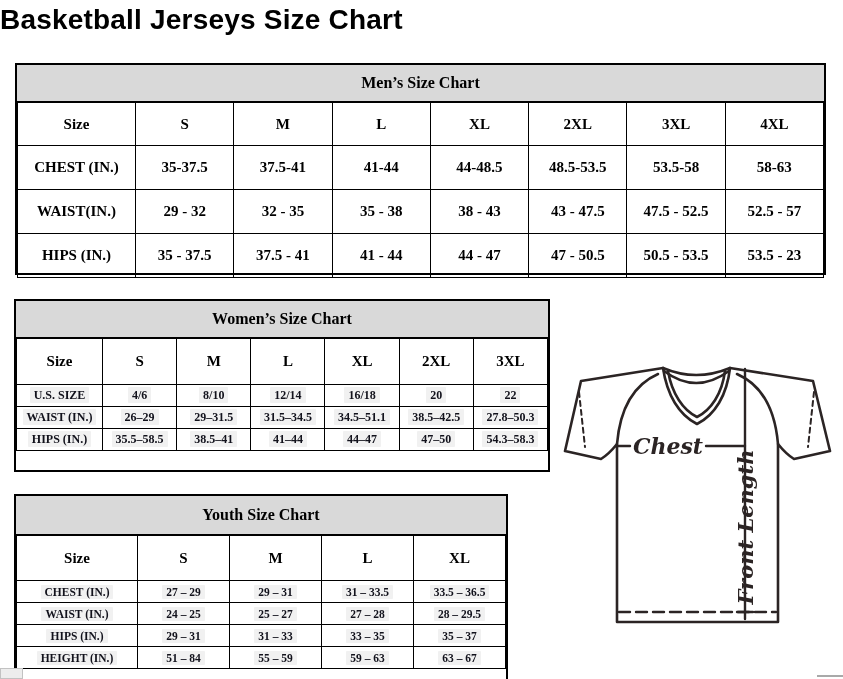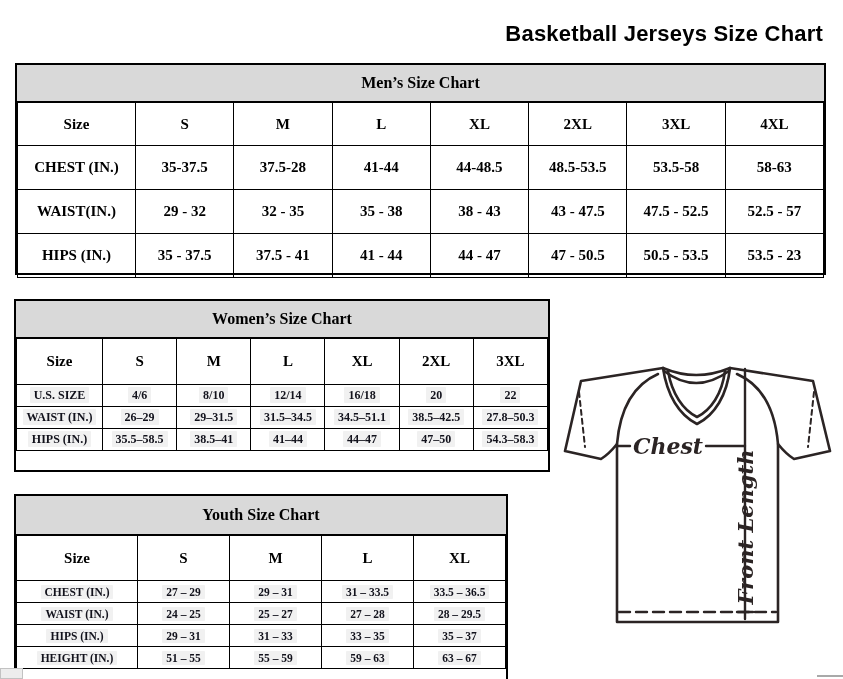--- a/index.html
+++ b/index.html
@@ -1,22 +1,22 @@
 <!DOCTYPE html>
 <html><head>
 <meta charset="utf-8">
 <style>
   html,body{margin:0;padding:0;background:#fff;}
   .canvas{
     position:relative;width:843px;height:679px;background:#ffffff;overflow:hidden;
     font-family:"Liberation Sans",sans-serif;color:#000;
   }
   .page-title{
-    position:absolute;left:0;top:4px;width:806px;margin:17px;
-    text-align:right;font-size:22px;font-weight:bold;letter-spacing:.2px;
+    position:absolute;left:0;top:4px;width:806px;margin:0;
+    text-align:left;font-size:28px;font-weight:bold;letter-spacing:.2px;
   }
   .size-table{position:absolute;border:2px solid #000;background:#fff;box-sizing:border-box;font-family:Liberation Serif, serif;}
   .tcap{
     background:#d9d9d9;border-bottom:1px solid #000;
     display:flex;align-items:center;justify-content:center;
     font-weight:bold;font-size:16px;
   }
   .size-table table{border-collapse:collapse;width:100%;table-layout:fixed;}
   .size-table th,.size-table td{
     border:1px solid #000;text-align:center;vertical-align:middle;
@@ -79,21 +79,21 @@
             <th>XL</th>
             <th>2XL</th>
             <th>3XL</th>
             <th>4XL</th>
           </tr>
         </thead>
         <tbody>
           <tr>
             <th><span>CHEST (IN.)</span></th>
             <td><span>35-37.5</span></td>
-            <td><span>37.5-28</span></td>
+            <td><span>37.5-41</span></td>
             <td><span>41-44</span></td>
             <td><span>44-48.5</span></td>
             <td><span>48.5-53.5</span></td>
             <td><span>53.5-58</span></td>
             <td><span>58-63</span></td>
           </tr>
           <tr>
             <th><span>WAIST(IN.)</span></th>
             <td><span>29 - 32</span></td>
             <td><span>32 - 35</span></td>
@@ -208,21 +208,21 @@
           </tr>
           <tr>
             <th><span>HIPS (IN.)</span></th>
             <td><span>29 – 31</span></td>
             <td><span>31 – 33</span></td>
             <td><span>33 – 35</span></td>
             <td><span>35 – 37</span></td>
           </tr>
           <tr>
             <th><span>HEIGHT (IN.)</span></th>
-            <td><span>51 – 55</span></td>
+            <td><span>51 – 84</span></td>
             <td><span>55 – 59</span></td>
             <td><span>59 – 63</span></td>
             <td><span>63 – 67</span></td>
           </tr>
         </tbody>
       </table>
     </div>
 
   <svg class="jersey" viewBox="0 0 276 272">
     <g fill="none" stroke="#2b2424" stroke-width="2.6" stroke-linejoin="round" stroke-linecap="round">

